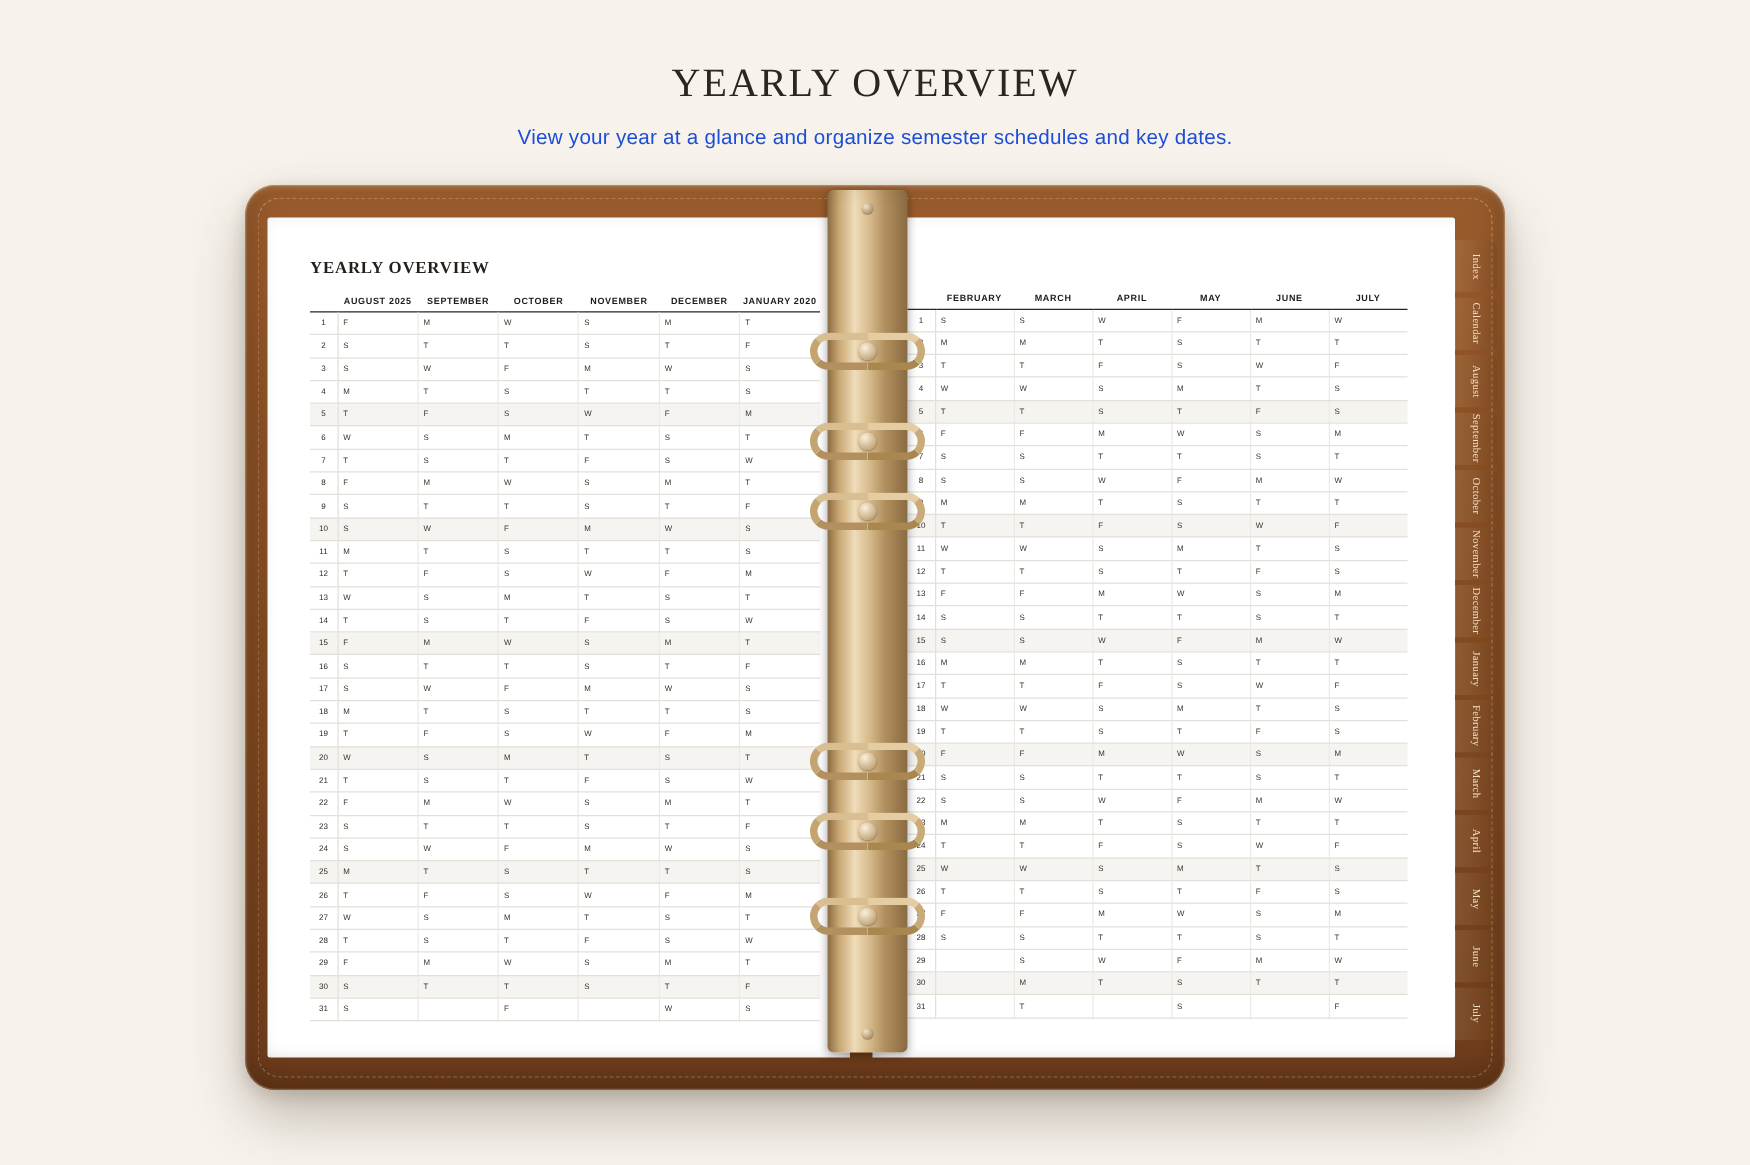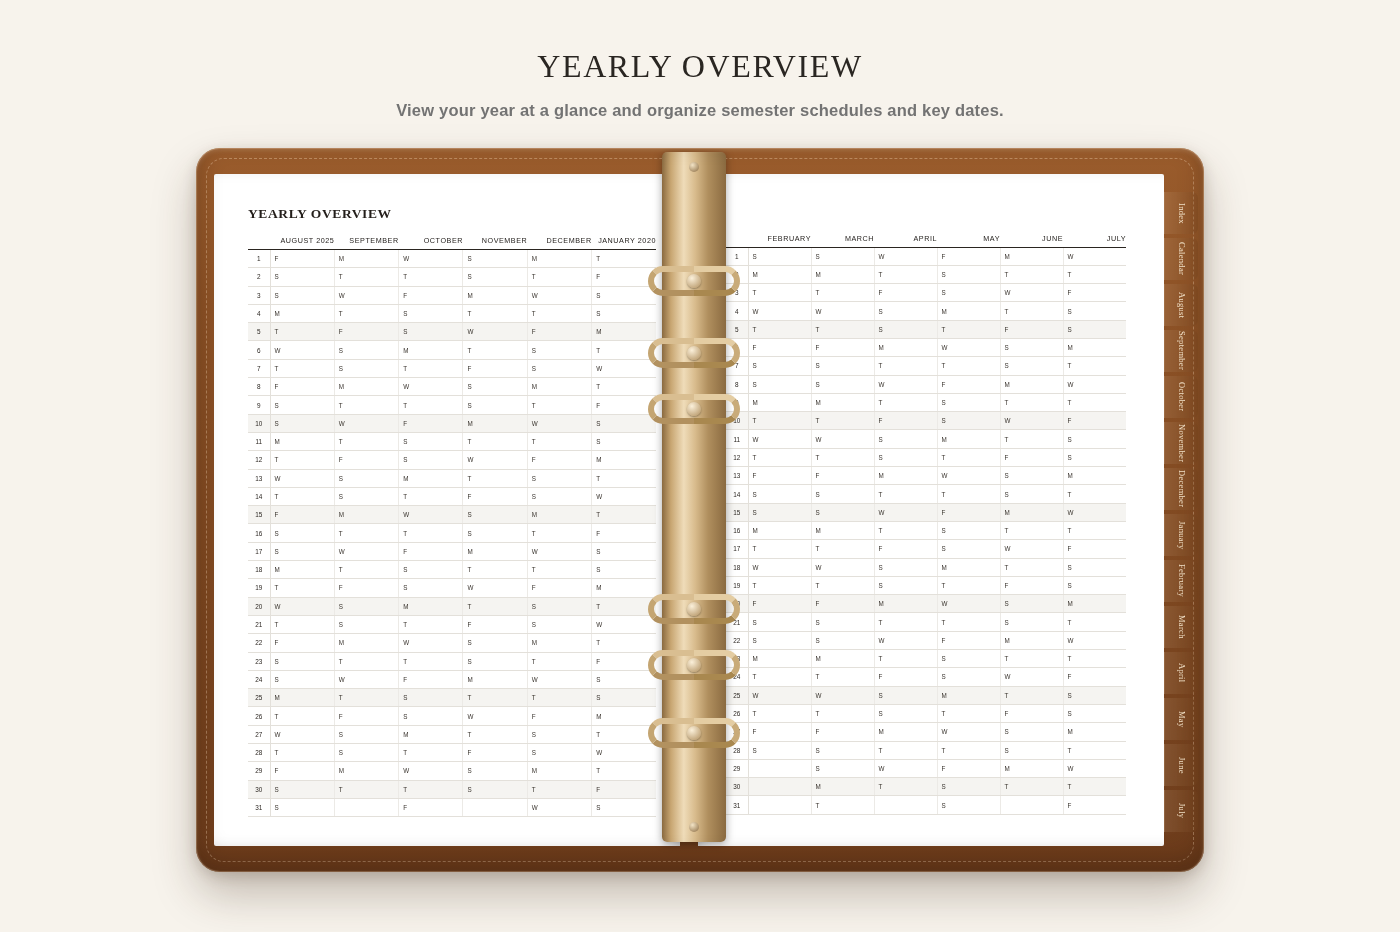--- a/index.html
+++ b/index.html
@@ -18,22 +18,22 @@
     margin: 0;
     font-family: "Liberation Serif", serif;
     font-weight: 400;
     font-size: 32px;
     letter-spacing: 1.6px;
     color: #2a2622;
   }
   .header p {
     margin: 16px 0 0 0;
     font-size: 16.5px;
-    color: #737373;
-    font-weight: 700;
+    color: #1d4ed8;
+    font-weight: 400;
     letter-spacing: 0.2px;
   }
 
   
   .binder-wrap {
     position: absolute;
     left: 196px; top: 148px;
     width: 1008px; height: 724px;
   }
   .binder-shadow {
@@ -180,25 +180,25 @@
   }
   .spacer-title { height: 27.5px; }
 
   table.cal {
     width: 100%;
     border-collapse: collapse;
     table-layout: fixed;
   }
   table.cal th {
     font-size: 7.2px;
-    font-weight: 400;
+    font-weight: 700;
     letter-spacing: 0.55px;
     color: #1f1b18;
     padding: 0 0 4px 0;
-    text-align: right;
+    text-align: center;
     border-bottom: 1.1px solid #2a2520;
   }
   table.cal th.num { width: 22px; }
   table.cal td {
     height: 18.3px;
     font-size: 6.3px;
     color: #3a342e;
     border-bottom: 0.6px solid #e3e0da;
     padding: 0 0 0 4px;
     vertical-align: middle;

